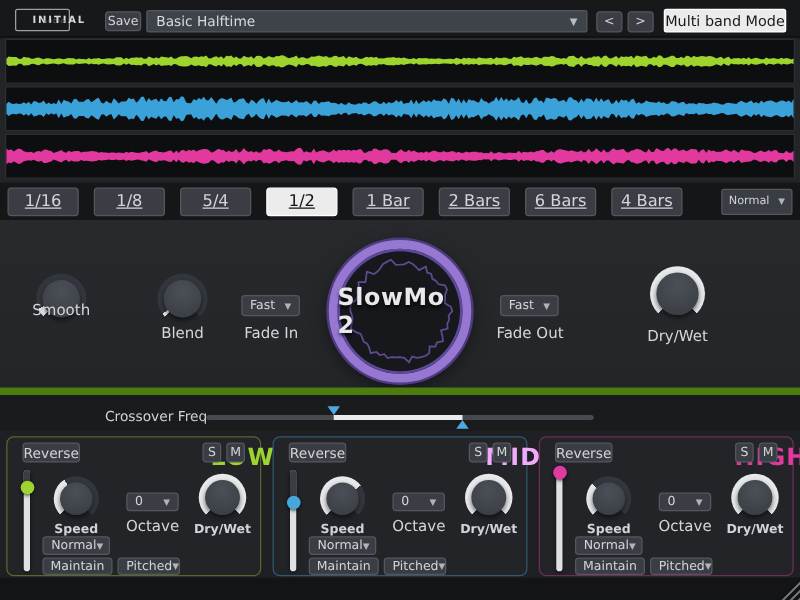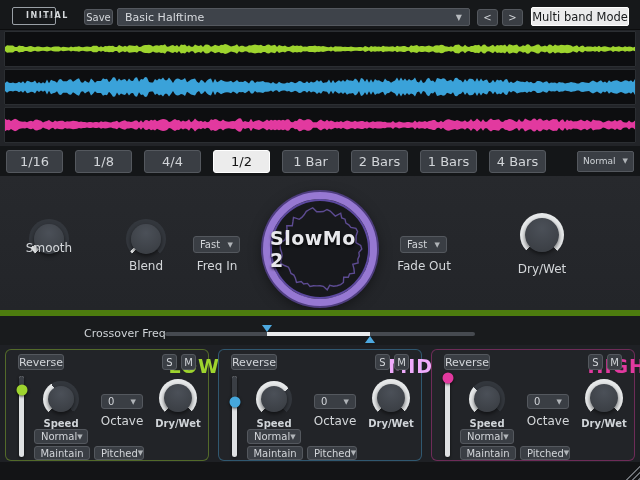--- a/index.html
+++ b/index.html
@@ -22,21 +22,21 @@
   .mode-btn{position:absolute;left:531px;top:7px;width:98px;height:19px;background:#ebebec;border:1px solid #ffffff;
             border-radius:2px;color:#17191b;font-size:11.5px;display:flex;align-items:center;justify-content:center;cursor:pointer;}
 
   
   .wave-panel{position:absolute;left:4px;width:632px;height:36px;background:#0d0e10;border:1px solid #2b2e32;border-radius:1px;}
   .wave-panel svg{position:absolute;left:0;top:0;}
 
   
   .divrow{position:absolute;left:0;top:146px;width:640px;height:30px;background:#141618;
           display:flex;align-items:center;gap:12px;padding:0 6px;}
-  .div-btn{width:57px;height:23px;font-size:13px;flex:0 0 auto;}
+  .div-btn{width:57px;height:23px;font-size:13px;flex:0 0 auto;text-decoration:underline;}
   .div-btn.selected{background:#ececec;border-color:#ffffff;color:#141414;}
   .mode-dd{margin-left:auto;width:57px;height:21px;background:#3a3e44;border:1px solid #54585e;border-radius:2px;
            color:#cfd3d7;font-size:9px;display:flex;align-items:center;padding:0 5px;cursor:pointer;}
   .mode-dd .arr{margin-left:auto;font-size:7px;color:#b0b4b8;}
 
   
   .main-sec{position:absolute;left:0;top:176px;width:640px;height:134px;
             background:linear-gradient(#27292d,#232529);}
   .knob{position:absolute;border-radius:50%;cursor:pointer;
         background:conic-gradient(from 225deg,
@@ -120,45 +120,45 @@
     </div>
   <div class="wave-panel" style="top:107px;">
       <svg width="630" height="34">
         <polygon points="0,10.7 2,12.1 4,11.4 6,13.1 8,11.8 10,10.8 12,11.4 14,13.0 16,13.5 18,13.8 20,13.4 22,14.3 24,13.2 26,12.7 28,13.4 30,11.7 32,11.6 34,12.3 36,12.8 38,14.4 40,13.6 42,12.9 44,12.0 46,13.5 48,14.2 50,12.5 52,13.6 54,12.9 56,12.8 58,12.8 60,14.0 62,13.3 64,13.4 66,13.2 68,12.8 70,13.0 72,13.2 74,14.1 76,13.6 78,13.9 80,14.0 82,14.4 84,14.0 86,14.0 88,14.4 90,13.9 92,14.1 94,14.5 96,13.3 98,14.1 100,13.4 102,13.8 104,14.2 106,14.4 108,13.7 110,13.5 112,12.7 114,14.6 116,13.6 118,12.8 120,12.3 122,13.6 124,13.5 126,13.9 128,13.4 130,12.6 132,12.4 134,14.5 136,12.3 138,14.4 140,12.2 142,11.9 144,13.2 146,11.8 148,12.5 150,11.5 152,13.2 154,12.2 156,11.5 158,11.1 160,11.2 162,11.9 164,13.9 166,13.6 168,11.9 170,10.9 172,12.2 174,11.9 176,13.8 178,12.4 180,13.5 182,13.1 184,11.2 186,14.2 188,13.1 190,10.4 192,12.6 194,13.5 196,12.8 198,14.0 200,12.9 202,14.2 204,13.8 206,11.2 208,12.0 210,11.0 212,11.6 214,13.1 216,13.2 218,11.5 220,13.1 222,13.4 224,13.8 226,13.3 228,13.0 230,13.2 232,11.4 234,10.2 236,10.5 238,13.9 240,12.9 242,13.7 244,14.0 246,10.7 248,14.0 250,13.0 252,12.5 254,12.1 256,13.1 258,13.9 260,13.1 262,11.5 264,13.1 266,11.7 268,12.4 270,11.8 272,12.4 274,11.8 276,12.5 278,11.8 280,12.4 282,11.3 284,11.4 286,14.1 288,14.2 290,12.8 292,13.0 294,10.8 296,10.9 298,12.2 300,12.3 302,11.3 304,11.3 306,11.9 308,14.2 310,14.3 312,14.3 314,12.5 316,11.4 318,13.1 320,13.5 322,11.8 324,13.4 326,12.4 328,13.3 330,14.2 332,13.5 334,14.1 336,12.9 338,14.2 340,13.2 342,12.4 344,12.9 346,13.8 348,13.8 350,12.8 352,13.8 354,13.5 356,13.0 358,13.0 360,14.1 362,13.3 364,14.4 366,14.1 368,13.2 370,13.9 372,13.6 374,13.4 376,13.4 378,14.0 380,13.8 382,14.6 384,14.4 386,14.6 388,13.0 390,14.7 392,14.4 394,13.6 396,14.0 398,14.5 400,14.5 402,14.0 404,14.1 406,14.4 408,14.4 410,12.6 412,14.4 414,13.3 416,13.8 418,13.8 420,13.1 422,14.0 424,12.9 426,12.8 428,11.9 430,11.9 432,13.9 434,14.2 436,12.8 438,14.2 440,12.4 442,11.4 444,11.3 446,12.0 448,12.4 450,12.9 452,12.1 454,12.8 456,13.4 458,13.4 460,12.3 462,14.0 464,13.3 466,10.9 468,13.6 470,12.7 472,10.6 474,12.3 476,14.0 478,11.3 480,13.7 482,13.7 484,11.8 486,10.5 488,12.1 490,11.9 492,11.4 494,11.2 496,13.5 498,14.0 500,12.3 502,12.1 504,11.0 506,11.3 508,11.9 510,13.3 512,13.9 514,10.9 516,13.5 518,13.5 520,10.5 522,11.4 524,12.5 526,12.7 528,10.7 530,10.4 532,12.5 534,10.7 536,10.8 538,12.8 540,12.2 542,11.5 544,13.0 546,12.1 548,11.0 550,11.3 552,11.3 554,14.2 556,11.9 558,11.3 560,14.2 562,11.5 564,12.9 566,12.3 568,13.5 570,13.3 572,13.3 574,12.4 576,11.4 578,12.7 580,13.3 582,11.7 584,13.0 586,14.1 588,11.6 590,12.2 592,12.6 594,12.6 596,13.1 598,14.4 600,14.1 602,12.9 604,12.4 606,13.5 608,13.3 610,11.9 612,13.4 614,12.2 616,12.0 618,14.1 620,14.4 622,14.5 624,12.5 626,14.2 628,14.2 630,12.4 630,21.6 628,19.8 626,19.8 624,21.5 622,19.5 620,19.6 618,19.9 616,22.0 614,21.8 612,20.6 610,22.1 608,20.7 606,20.5 604,21.6 602,21.1 600,19.9 598,19.6 596,20.9 594,21.4 592,21.4 590,21.8 588,22.4 586,19.9 584,21.0 582,22.3 580,20.7 578,21.3 576,22.6 574,21.6 572,20.7 570,20.7 568,20.5 566,21.7 564,21.1 562,22.5 560,19.8 558,22.7 556,22.1 554,19.8 552,22.7 550,22.7 548,23.0 546,21.9 544,21.0 542,22.5 540,21.8 538,21.2 536,23.2 534,23.3 532,21.5 530,23.6 528,23.3 526,21.3 524,21.5 522,22.6 520,23.5 518,20.5 516,20.5 514,23.1 512,20.1 510,20.7 508,22.1 506,22.7 504,23.0 502,21.9 500,21.7 498,20.0 496,20.5 494,22.8 492,22.6 490,22.1 488,21.9 486,23.5 484,22.2 482,20.3 480,20.3 478,22.7 476,20.0 474,21.7 472,23.4 470,21.3 468,20.4 466,23.1 464,20.7 462,20.0 460,21.7 458,20.6 456,20.6 454,21.2 452,21.9 450,21.1 448,21.6 446,22.0 444,22.7 442,22.6 440,21.6 438,19.8 436,21.2 434,19.8 432,20.1 430,22.1 428,22.1 426,21.2 424,21.1 422,20.0 420,20.9 418,20.2 416,20.2 414,20.7 412,19.6 410,21.4 408,19.6 406,19.6 404,19.9 402,20.0 400,19.5 398,19.5 396,20.0 394,20.4 392,19.6 390,19.3 388,21.0 386,19.4 384,19.6 382,19.4 380,20.2 378,20.0 376,20.6 374,20.6 372,20.4 370,20.1 368,20.8 366,19.9 364,19.6 362,20.7 360,19.9 358,21.0 356,21.0 354,20.5 352,20.2 350,21.2 348,20.2 346,20.2 344,21.1 342,21.6 340,20.8 338,19.8 336,21.1 334,19.9 332,20.5 330,19.8 328,20.7 326,21.6 324,20.6 322,22.2 320,20.5 318,20.9 316,22.6 314,21.5 312,19.7 310,19.7 308,19.8 306,22.1 304,22.7 302,22.7 300,21.7 298,21.8 296,23.1 294,23.2 292,21.0 290,21.2 288,19.8 286,19.9 284,22.6 282,22.7 280,21.6 278,22.2 276,21.5 274,22.2 272,21.6 270,22.2 268,21.6 266,22.3 264,20.9 262,22.5 260,20.9 258,20.1 256,20.9 254,21.9 252,21.5 250,21.0 248,20.0 246,23.3 244,20.0 242,20.3 240,21.1 238,20.1 236,23.5 234,23.8 232,22.6 230,20.8 228,21.0 226,20.7 224,20.2 222,20.6 220,20.9 218,22.5 216,20.8 214,20.9 212,22.4 210,23.0 208,22.0 206,22.8 204,20.2 202,19.8 200,21.1 198,20.0 196,21.2 194,20.5 192,21.4 190,23.6 188,20.9 186,19.8 184,22.8 182,20.9 180,20.5 178,21.6 176,20.2 174,22.1 172,21.8 170,23.1 168,22.1 166,20.4 164,20.1 162,22.1 160,22.8 158,22.9 156,22.5 154,21.8 152,20.8 150,22.5 148,21.5 146,22.2 144,20.8 142,22.1 140,21.8 138,19.6 136,21.7 134,19.5 132,21.6 130,21.4 128,20.6 126,20.1 124,20.5 122,20.4 120,21.7 118,21.2 116,20.4 114,19.4 112,21.3 110,20.5 108,20.3 106,19.6 104,19.8 102,20.2 100,20.6 98,19.9 96,20.7 94,19.5 92,19.9 90,20.1 88,19.6 86,20.0 84,20.0 82,19.6 80,20.0 78,20.1 76,20.4 74,19.9 72,20.8 70,21.0 68,21.2 66,20.8 64,20.6 62,20.7 60,20.0 58,21.2 56,21.2 54,21.1 52,20.4 50,21.5 48,19.8 46,20.5 44,22.0 42,21.1 40,20.4 38,19.6 36,21.2 34,21.7 32,22.4 30,22.3 28,20.6 26,21.3 24,20.8 22,19.7 20,20.6 18,20.2 16,20.5 14,21.0 12,22.6 10,23.2 8,22.2 6,20.9 4,22.6 2,21.9 0,23.3" fill="#e2399f"></polygon>
       </svg>
     </div>
 
   <div class="divrow">
     <div class="btn div-btn">1/16</div>
     <div class="btn div-btn">1/8</div>
-    <div class="btn div-btn">4/4</div>
+    <div class="btn div-btn">5/4</div>
     <div class="btn div-btn selected">1/2</div>
     <div class="btn div-btn">1 Bar</div>
     <div class="btn div-btn">2 Bars</div>
-    <div class="btn div-btn">1 Bars</div>
+    <div class="btn div-btn">6 Bars</div>
     <div class="btn div-btn">4 Bars</div>
     <div class="mode-dd">
       <span>Normal</span>
       <span class="arr">▼</span>
     </div>
   </div>
 
   <div class="main-sec"></div>
 
   <div class="knob" style="left: 29px; top: 219px; width: 40px; height: 40px; --pct: 8;"></div>
   <div class="lbl" style="left:9px;top:241px;width:80px;">Smooth</div>
 
   <div class="knob" style="left: 126px; top: 219px; width: 40px; height: 40px; --pct: 3;"></div>
   <div class="lbl" style="left:106px;top:259px;width:80px;">Blend</div>
 
   <div class="dd" style="left:193px;top:236px;width:47px;height:17px;">
     <span>Fast</span>
     <span class="arr">▼</span>
   </div>
-  <div class="lbl" style="left:186px;top:259px;width:62px;">Freq In</div>
+  <div class="lbl" style="left:186px;top:259px;width:62px;">Fade In</div>
 
   <div class="hero">
     <svg id="star" width="110" height="110">
         <polygon points="96.8,55.0 93.9,58.4 94.3,61.9 92.8,65.1 93.1,68.9 87.8,70.3 88.9,74.6 89.4,79.1 84.6,79.9 83.3,83.3 78.7,83.2 78.4,88.5 75.6,90.6 72.1,91.7 68.6,92.3 64.7,91.3 62.2,95.8 58.3,92.3 55.0,91.8 51.8,91.9 48.5,91.7 45.0,92.4 42.5,89.4 38.7,90.0 36.2,87.6 31.5,88.5 30.4,84.3 28.9,81.1 26.0,79.4 24.8,76.1 23.5,73.2 19.5,71.5 15.6,69.3 16.3,65.4 17.1,61.7 16.6,58.4 15.4,55.0 15.2,51.5 16.5,48.2 20.1,45.7 21.0,42.6 20.7,39.0 22.0,35.9 21.8,31.7 27.3,31.7 27.9,27.9 28.5,23.4 34.2,25.3 36.8,23.4 39.1,20.8 41.3,17.3 44.4,15.5 47.7,13.8 51.7,17.8 55.0,17.7 58.3,17.5 62.0,15.5 65.2,17.1 67.9,19.7 70.3,22.1 75.7,19.2 76.7,24.0 80.0,25.2 80.9,29.1 83.8,30.8 85.9,33.4 90.9,34.3 92.6,37.5 91.1,41.9 91.1,45.3 90.9,48.7 95.7,51.4" fill="none" stroke="#5d4b92" stroke-width="1.4"></polygon>
       </svg>
     <div class="hero-text">SlowMo 2</div>
   </div>
 
   <div class="dd" style="left:400px;top:236px;width:47px;height:17px;">
     <span>Fast</span>

